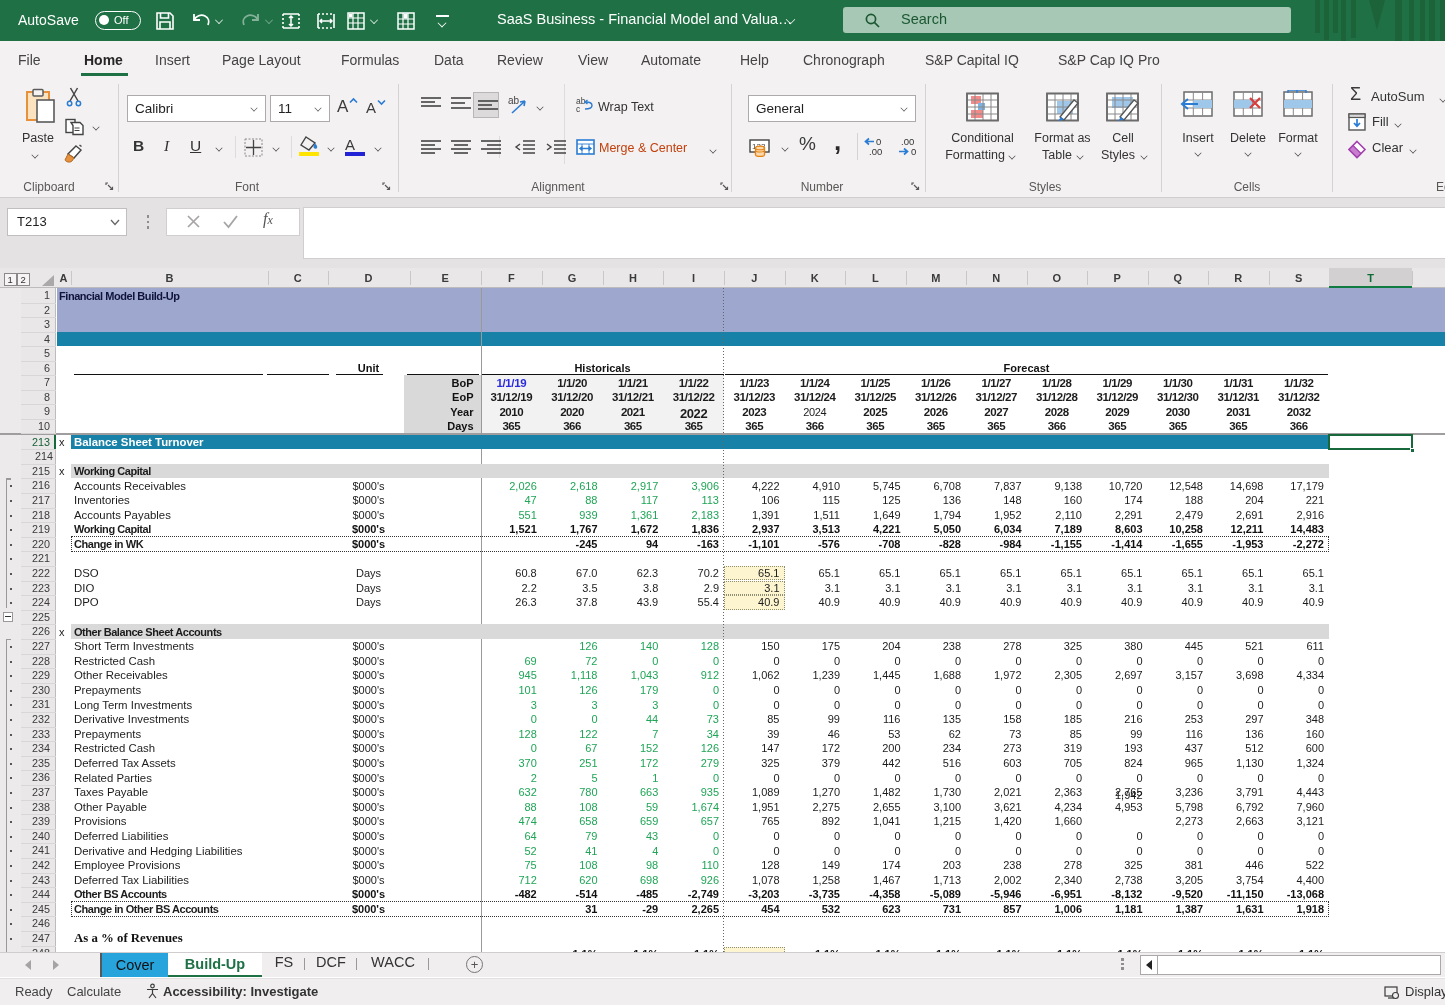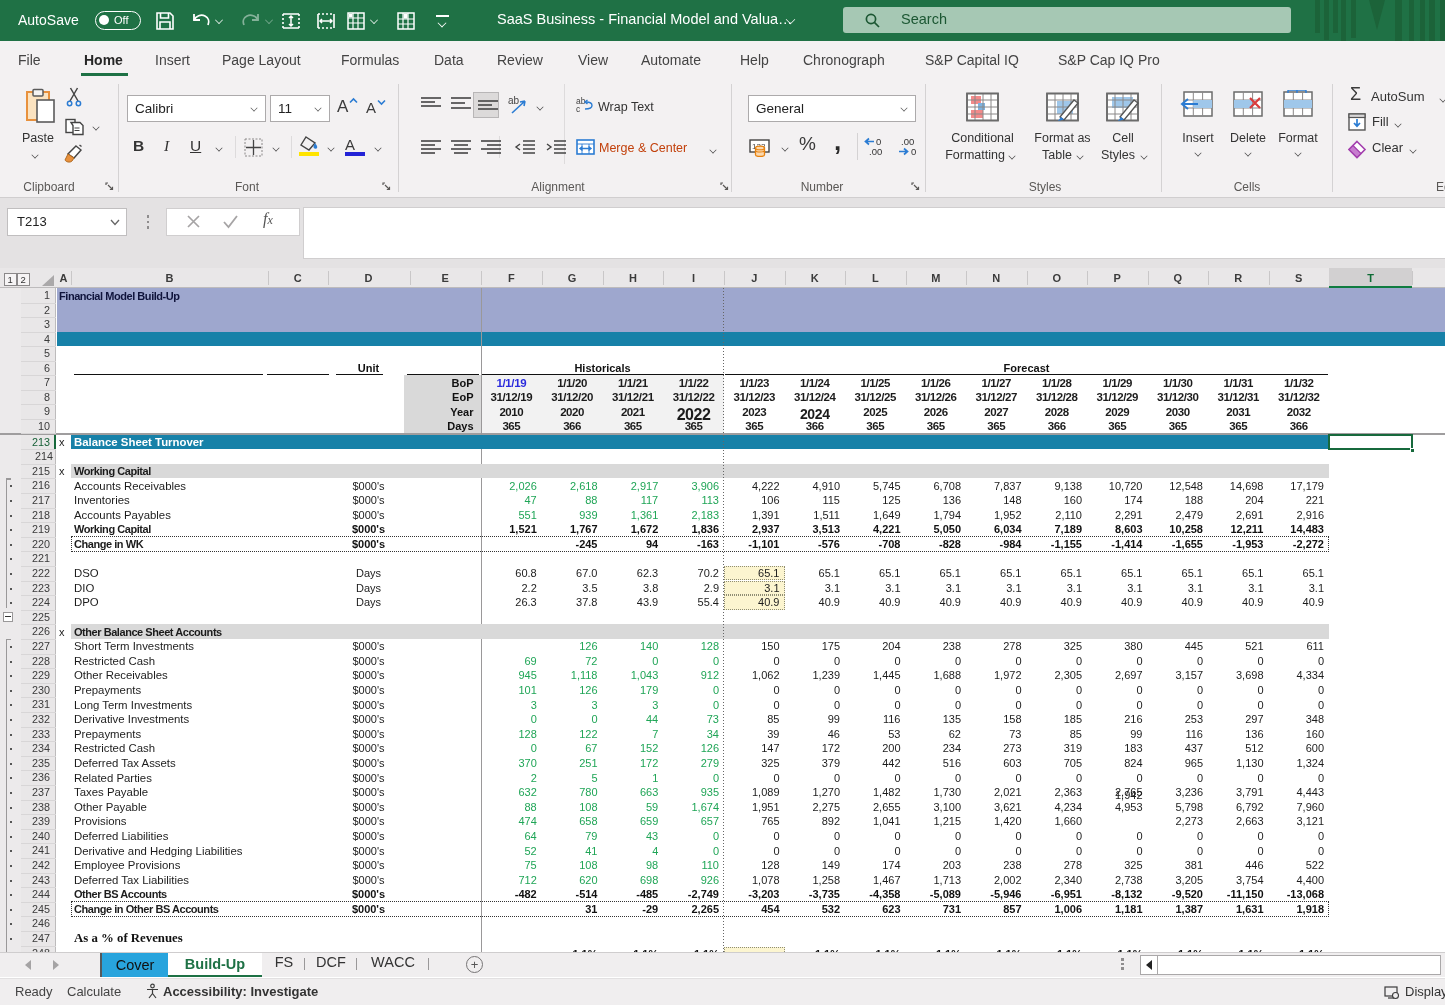--- a/index.html
+++ b/index.html
@@ -437,23 +437,23 @@
 <div class="ab cell ctr blk" style="left:966px;top:391.21px;width:60.5px;font-weight:bold;font-size:11.5px;letter-spacing:-0.4px">31/12/27</div>
 <div class="ab cell ctr blk" style="left:1026.5px;top:391.21px;width:60.5px;font-weight:bold;font-size:11.5px;letter-spacing:-0.4px">31/12/28</div>
 <div class="ab cell ctr blk" style="left:1087px;top:391.21px;width:60.5px;font-weight:bold;font-size:11.5px;letter-spacing:-0.4px">31/12/29</div>
 <div class="ab cell ctr blk" style="left:1147.5px;top:391.21px;width:60.5px;font-weight:bold;font-size:11.5px;letter-spacing:-0.4px">31/12/30</div>
 <div class="ab cell ctr blk" style="left:1208px;top:391.21px;width:60.5px;font-weight:bold;font-size:11.5px;letter-spacing:-0.4px">31/12/31</div>
 <div class="ab cell ctr blk" style="left:1268.5px;top:391.21px;width:60.5px;font-weight:bold;font-size:11.5px;letter-spacing:-0.4px">31/12/32</div>
 <div class="ab cell num bb" style="left:409.5px;top:405.74px;width:68px;padding-right:4px">Year</div>
 <div class="ab cell ctr" style="left:481px;top:405.74px;width:60.75px;color:#1c1c1c;font-weight:bold;font-size:11.5px;letter-spacing:-0.4px">2010</div>
 <div class="ab cell ctr" style="left:541.75px;top:405.74px;width:60.75px;color:#1c1c1c;font-weight:bold;font-size:11.5px;letter-spacing:-0.4px">2020</div>
 <div class="ab cell ctr" style="left:602.5px;top:405.74px;width:60.75px;color:#1c1c1c;font-weight:bold;font-size:11.5px;letter-spacing:-0.4px">2021</div>
-<div class="ab cell ctr" style="left:663.25px;top:405.74px;width:60.75px;color:#1c1c1c;font-weight:bold;font-size:16px;letter-spacing:-0.4px">2022</div>
+<div class="ab cell ctr" style="left:663.25px;top:405.74px;width:60.75px;color:#1c1c1c;font-weight:bold;font-size:13px;letter-spacing:-0.4px">2022</div>
 <div class="ab cell ctr blk" style="left:724px;top:405.74px;width:60.5px;font-weight:bold;font-size:11.5px;letter-spacing:-0.4px">2023</div>
-<div class="ab cell ctr blk" style="left:784.5px;top:405.74px;width:60.5px;font-weight:bold;font-size:14px;letter-spacing:-0.4px">2024</div>
+<div class="ab cell ctr blk" style="left:784.5px;top:405.74px;width:60.5px;font-weight:normal;font-size:11px;letter-spacing:-0.4px">2024</div>
 <div class="ab cell ctr blk" style="left:845px;top:405.74px;width:60.5px;font-weight:bold;font-size:11.5px;letter-spacing:-0.4px">2025</div>
 <div class="ab cell ctr blk" style="left:905.5px;top:405.74px;width:60.5px;font-weight:bold;font-size:11.5px;letter-spacing:-0.4px">2026</div>
 <div class="ab cell ctr blk" style="left:966px;top:405.74px;width:60.5px;font-weight:bold;font-size:11.5px;letter-spacing:-0.4px">2027</div>
 <div class="ab cell ctr blk" style="left:1026.5px;top:405.74px;width:60.5px;font-weight:bold;font-size:11.5px;letter-spacing:-0.4px">2028</div>
 <div class="ab cell ctr blk" style="left:1087px;top:405.74px;width:60.5px;font-weight:bold;font-size:11.5px;letter-spacing:-0.4px">2029</div>
 <div class="ab cell ctr blk" style="left:1147.5px;top:405.74px;width:60.5px;font-weight:bold;font-size:11.5px;letter-spacing:-0.4px">2030</div>
 <div class="ab cell ctr blk" style="left:1208px;top:405.74px;width:60.5px;font-weight:bold;font-size:11.5px;letter-spacing:-0.4px">2031</div>
 <div class="ab cell ctr blk" style="left:1268.5px;top:405.74px;width:60.5px;font-weight:bold;font-size:11.5px;letter-spacing:-0.4px">2032</div>
 <div class="ab cell num bb" style="left:409.5px;top:420.27px;width:68px;padding-right:4px">Days</div>
 <div class="ab cell ctr" style="left:481px;top:420.27px;width:60.75px;color:#1c1c1c;font-weight:bold;font-size:11.5px;letter-spacing:-0.4px">365</div>
@@ -731,21 +731,21 @@
 <div class="ab cell num grn" style="left:481px;top:742.3px;width:60.75px">0</div>
 <div class="ab cell num grn" style="left:541.75px;top:742.3px;width:60.75px">67</div>
 <div class="ab cell num grn" style="left:602.5px;top:742.3px;width:60.75px">152</div>
 <div class="ab cell num grn" style="left:663.25px;top:742.3px;width:60.75px">126</div>
 <div class="ab cell num blk" style="left:724px;top:742.3px;width:60.5px">147</div>
 <div class="ab cell num blk" style="left:784.5px;top:742.3px;width:60.5px">172</div>
 <div class="ab cell num blk" style="left:845px;top:742.3px;width:60.5px">200</div>
 <div class="ab cell num blk" style="left:905.5px;top:742.3px;width:60.5px">234</div>
 <div class="ab cell num blk" style="left:966px;top:742.3px;width:60.5px">273</div>
 <div class="ab cell num blk" style="left:1026.5px;top:742.3px;width:60.5px">319</div>
-<div class="ab cell num blk" style="left:1087px;top:742.3px;width:60.5px">183</div>
+<div class="ab cell num blk" style="left:1087px;top:742.3px;width:60.5px">193</div>
 <div class="ab cell num blk" style="left:1147.5px;top:742.3px;width:60.5px">437</div>
 <div class="ab cell num blk" style="left:1208px;top:742.3px;width:60.5px">512</div>
 <div class="ab cell num blk" style="left:1268.5px;top:742.3px;width:60.5px">600</div>
 <div class="ab cell lbl " style="left:71px;top:756.9000000000001px;width:256px">Deferred Tax Assets</div>
 <div class="ab cell ctr blk" style="left:327.5px;top:756.9000000000001px;width:82px">$000's</div>
 <div class="ab cell num grn" style="left:481px;top:756.9000000000001px;width:60.75px">370</div>
 <div class="ab cell num grn" style="left:541.75px;top:756.9000000000001px;width:60.75px">251</div>
 <div class="ab cell num grn" style="left:602.5px;top:756.9000000000001px;width:60.75px">172</div>
 <div class="ab cell num grn" style="left:663.25px;top:756.9000000000001px;width:60.75px">279</div>
 <div class="ab cell num blk" style="left:724px;top:756.9000000000001px;width:60.5px">325</div>

